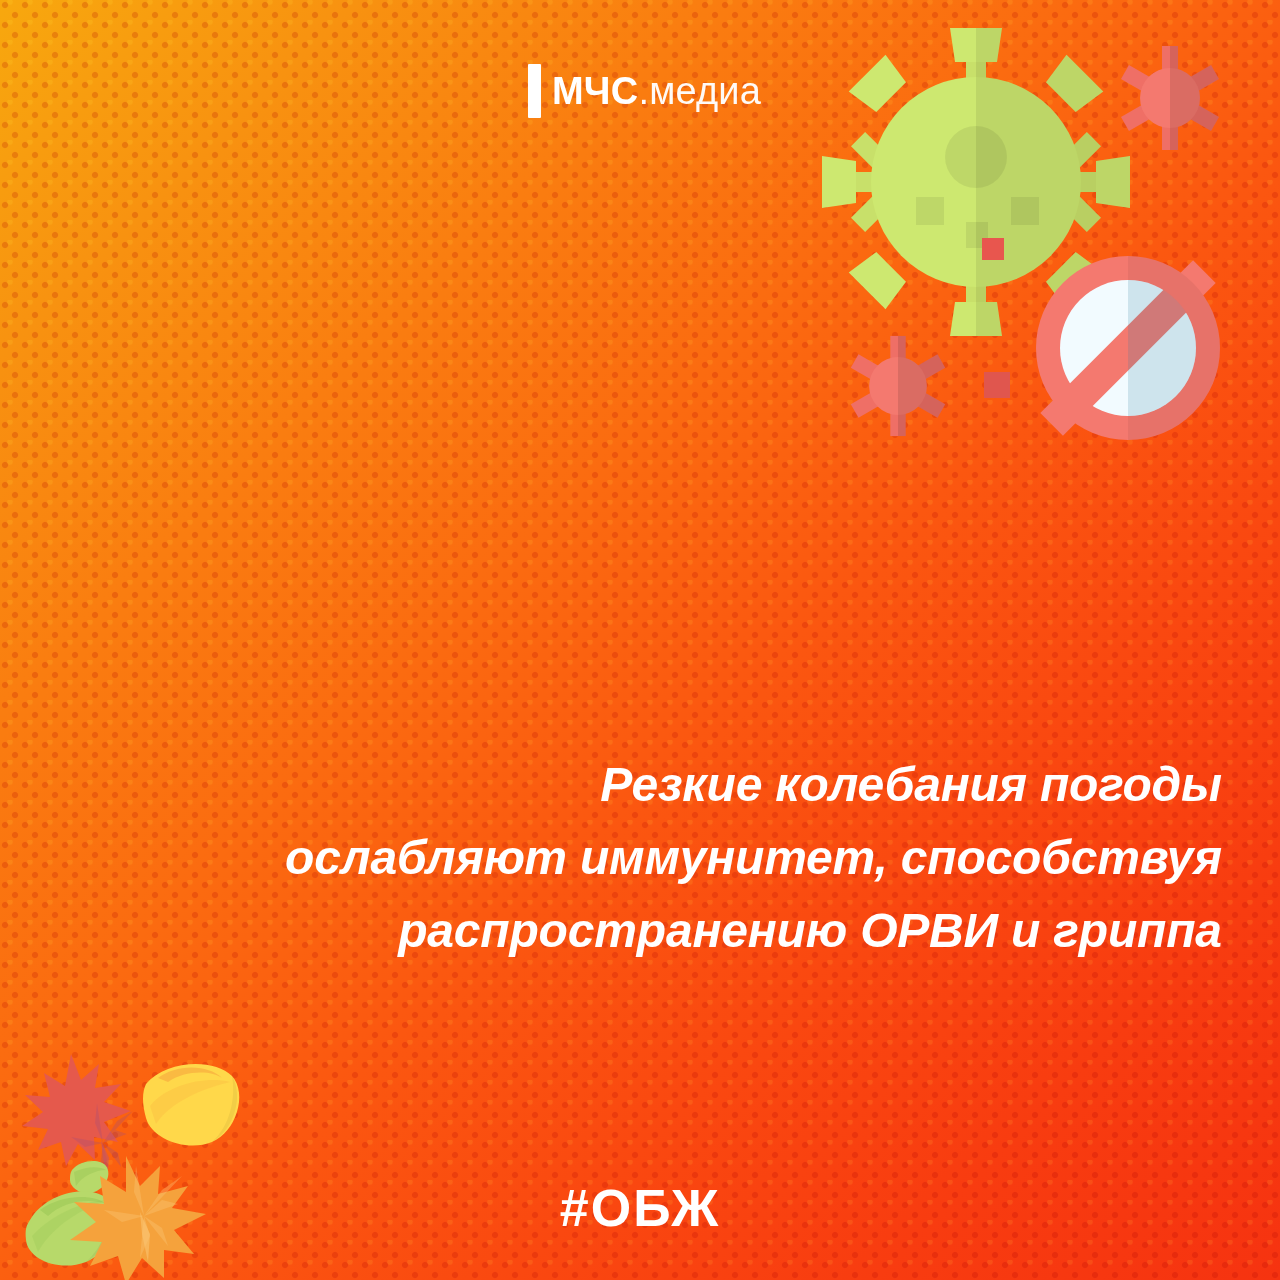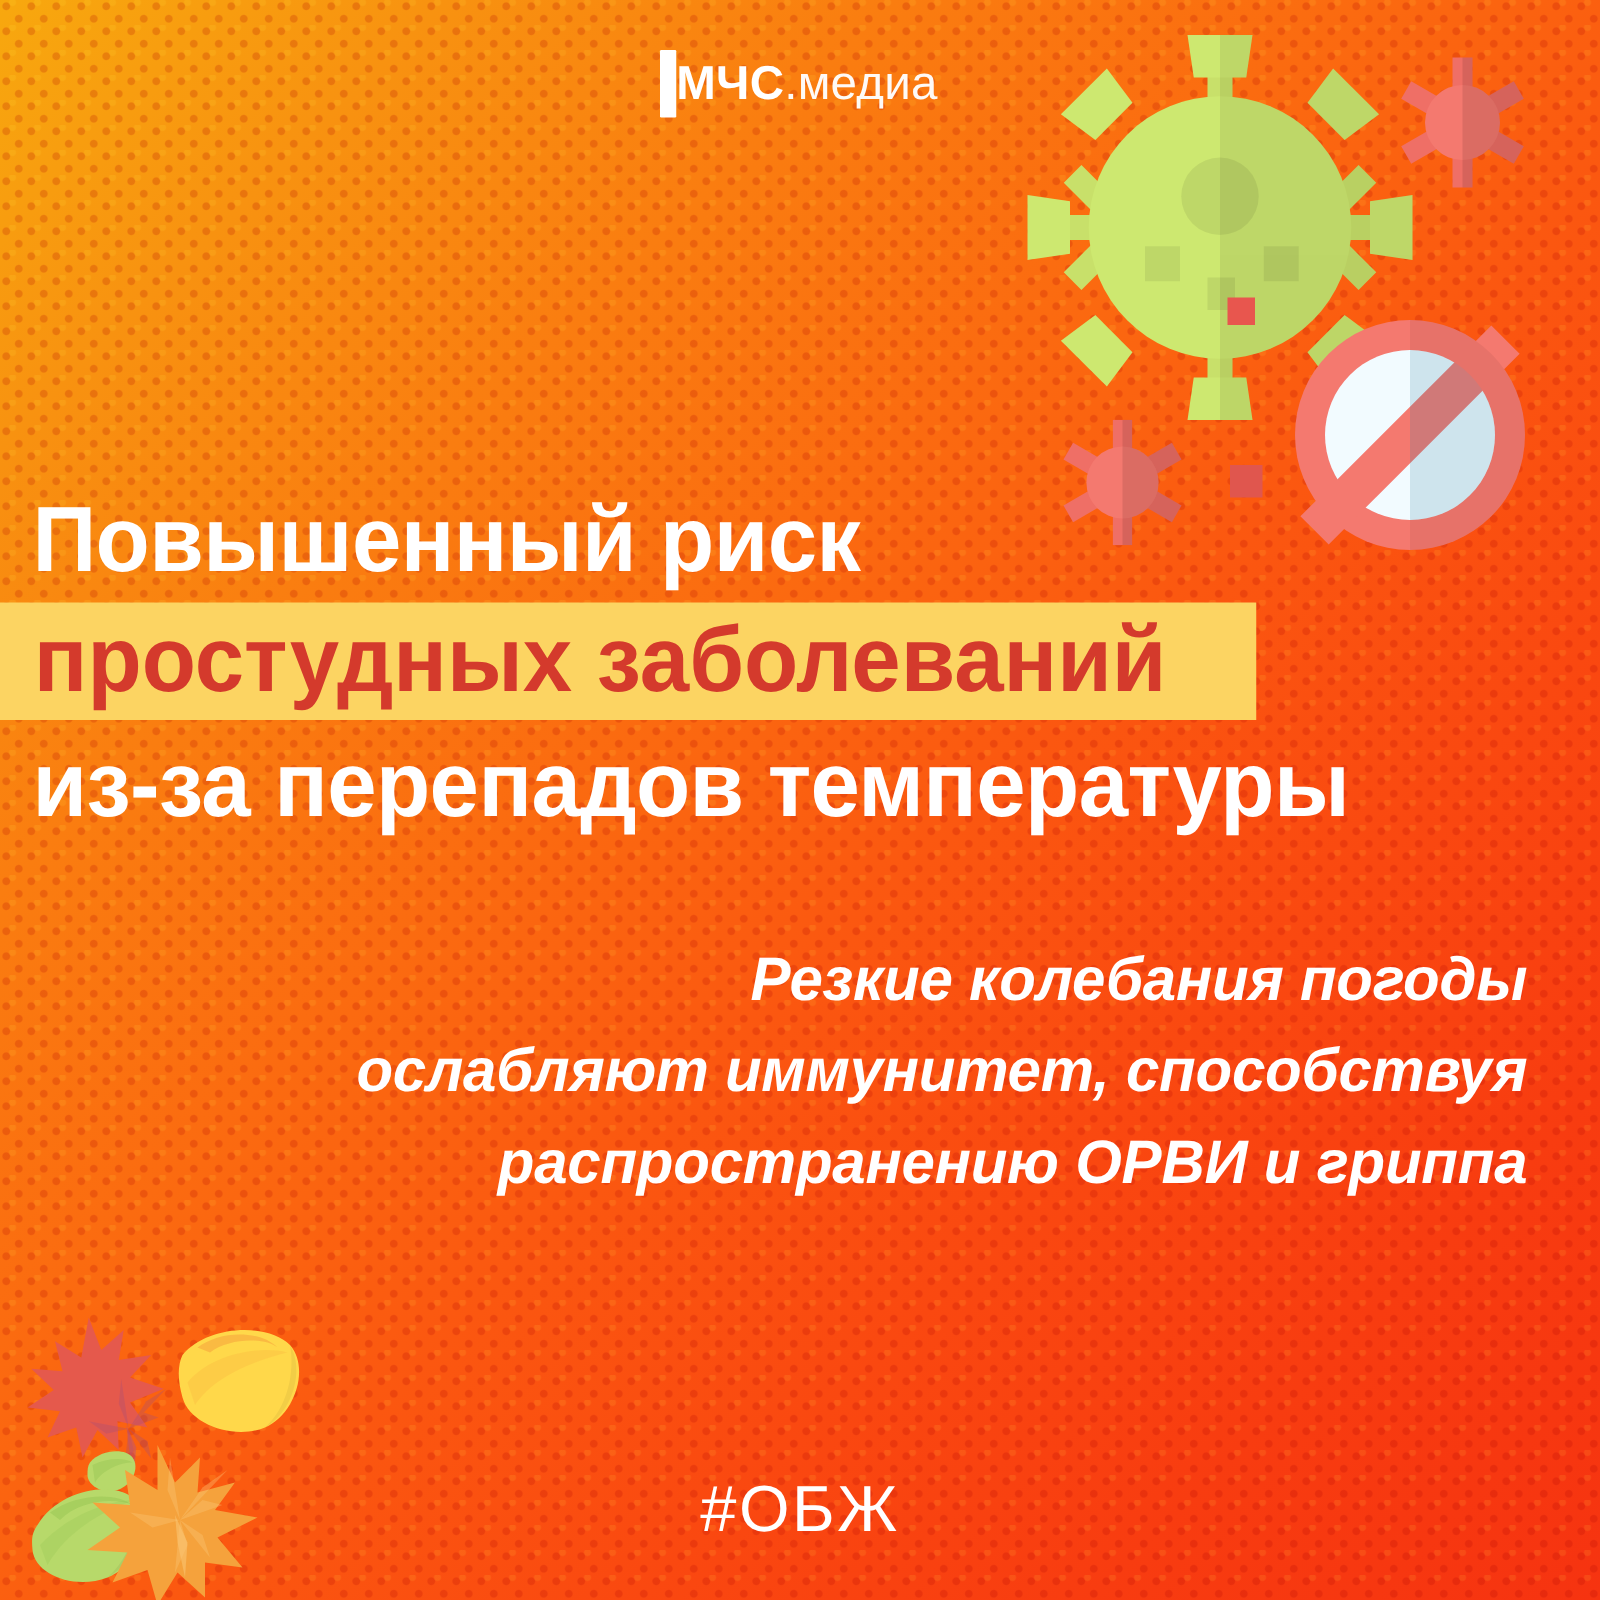--- a/index.html
+++ b/index.html
@@ -41,22 +41,22 @@
     background-image:
       radial-gradient(circle at 10px 2px, rgba(255,190,40,.30) 2.2px, rgba(255,190,40,0) 3.4px);
     background-size:20px 20px;
     mix-blend-mode:screen;
     opacity:.45;
     pointer-events:none;
   }
 
   
   #logo{
-    position:absolute;left:528px;top:40px;
-    display:flex;align-items:center;gap:0;
+    position:absolute;left:528px;top:64px;
+    display:flex;align-items:center;gap:11px;
     z-index:40;
   }
   #logo .bar{width:13px;height:54px;background:#fff;border-radius:1px;}
   #logo .wordmark{
     font-size:38px;color:#fff;letter-spacing:.2px;white-space:nowrap;
     line-height:1;
   }
   #logo .wordmark .b{font-weight:bold;}
   #logo .wordmark .l{font-weight:300;opacity:.97;}
 
@@ -101,21 +101,21 @@
   }
   .body-line{
     font-weight:bold;font-size:49px;line-height:73px;white-space:nowrap;
     letter-spacing:-0.2px;
     transform:scaleX(.98);transform-origin:right center;
   }
 
   
   #hashtag{
     position:absolute;left:0;top:1178px;width:1280px;text-align:center;z-index:30;
-    color:#fff;font-size:52px;font-weight:400;letter-spacing:2px;
+    color:#fff;font-size:52px;font-weight:700;letter-spacing:2px;
   }
 
   
   #leaves{position:absolute;left:8px;top:1048px;width:250px;height:232px;z-index:25;}
 </style>
 </head>
 <body>
 
 <div id="poster">
 
@@ -267,27 +267,20 @@
     <rect x="80" y="-12" width="32" height="216" transform="rotate(45 96 96)" fill="#f4796f"></rect>
     <clipPath id="rh4">
         <rect x="96" y="0" width="96" height="192"></rect>
       </clipPath>
     <g clip-path="url(#rh4)">
       <circle cx="96" cy="96" r="92" fill="#000" opacity=".05"></circle>
       <circle cx="96" cy="96" r="68" fill="#49a7d8" opacity=".14"></circle>
     </g>
   </svg>
 
-  <div id="headline">
-    <div class="hl-line hl-white">Повышенный риск</div>
-    <div id="hl-highlight-wrap">
-      <span class="hl-red">простудных заболеваний</span>
-    </div>
-    <div class="hl-line hl-white">из-за перепадов температуры</div>
-  </div>
 
   <div id="bodytext">
     <div class="body-line">Резкие колебания погоды</div>
     <div class="body-line">ослабляют иммунитет, способствуя</div>
     <div class="body-line">распространению ОРВИ и гриппа</div>
   </div>
 
   <svg id="leaves" viewBox="0 0 250 232">
 
     <g>

